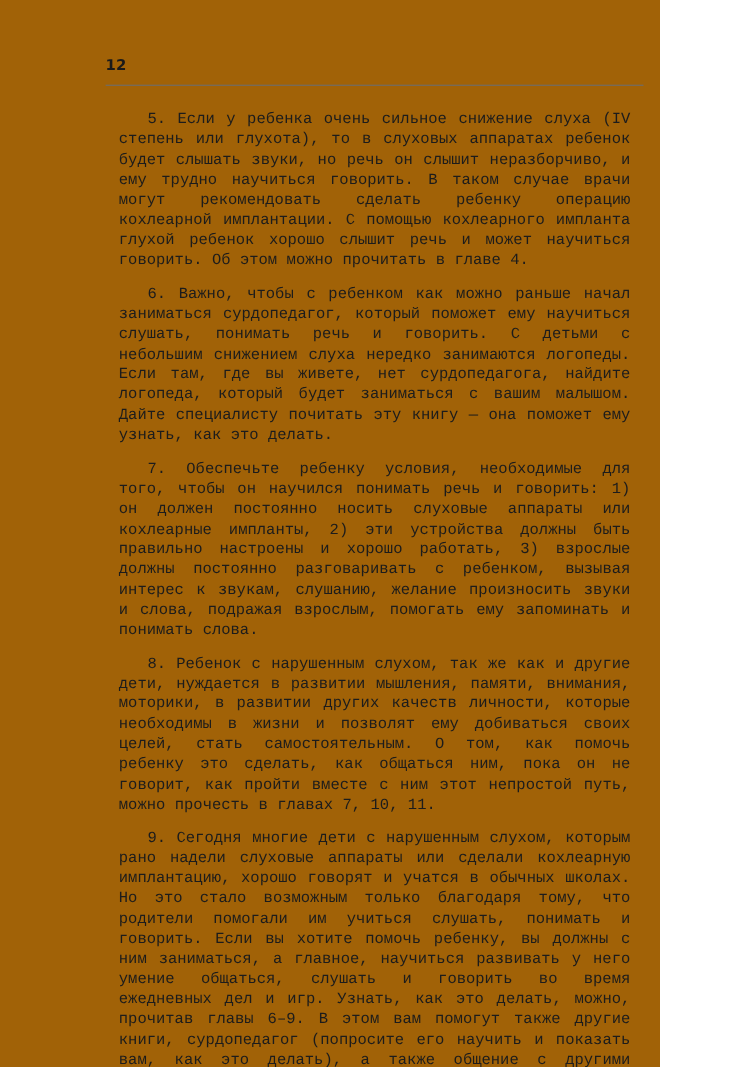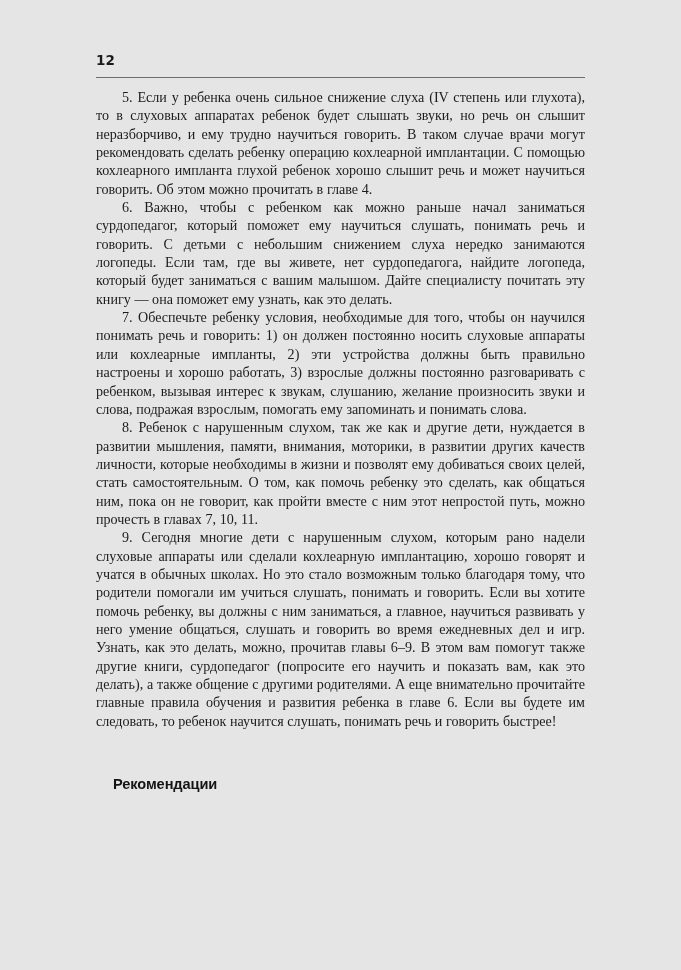--- a/index.html
+++ b/index.html
@@ -14,23 +14,23 @@
     position: relative;
     overflow: hidden;
     font-family: "Liberation Serif", "DejaVu Serif", serif;
     color: #1a1a1a;
     -webkit-font-smoothing: antialiased;
   }
 
   .page {
     position: absolute;
     top: 0; left: 0;
-    width: 681px;
+    width: 600px;
     height: 970px;
-    background: #e5e5e5;
+    background: #a16207;
   }
 
   
   .running-head {
     position: absolute;
     left: 96px;
     top: 52px;
     width: 489px;
   }
   .folio {
@@ -52,29 +52,30 @@
 
   
   .column {
     position: absolute;
     left: 96px;
     top: 88px;
     width: 489px;
   }
 
   p.body-par {
-    margin: 0;
+    margin: 12px;
     text-align: justify;
     text-justify: inter-word;
     font-size: 14.1px;
     line-height: 18.35px;
     text-indent: 26px;
     color: #1c1c1c;
     hyphens: manual;
     word-spacing: 0.1px;
+    font-family: Liberation Mono, monospace;
   }
 
   p.body-par.tight-last {
     text-align-last: left;
   }
 
   
   .section-head {
     margin: 0;
     padding-left: 17px;

